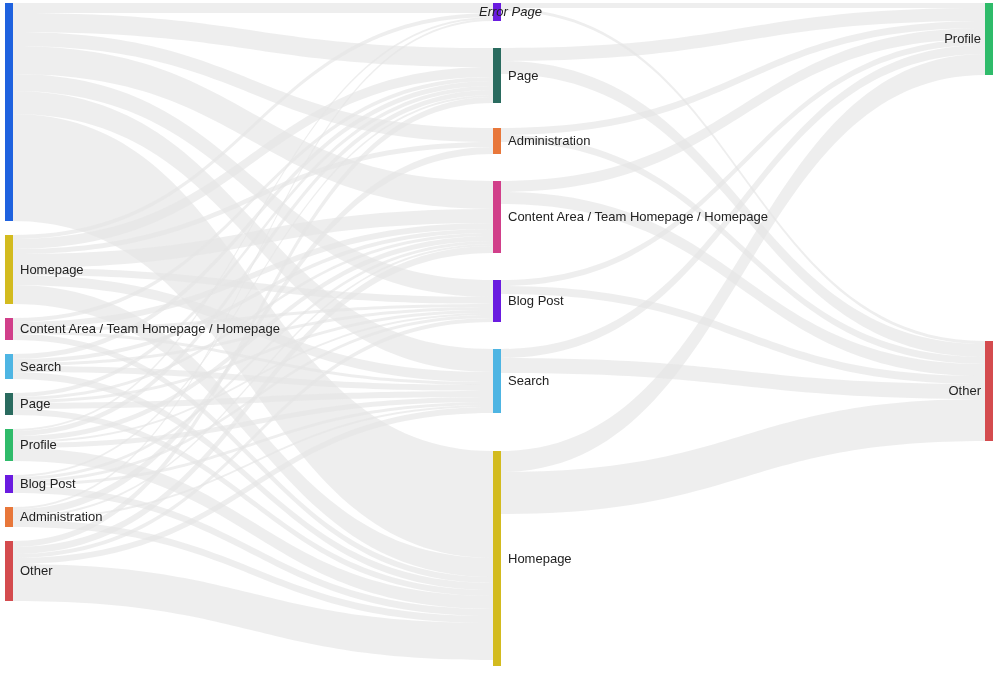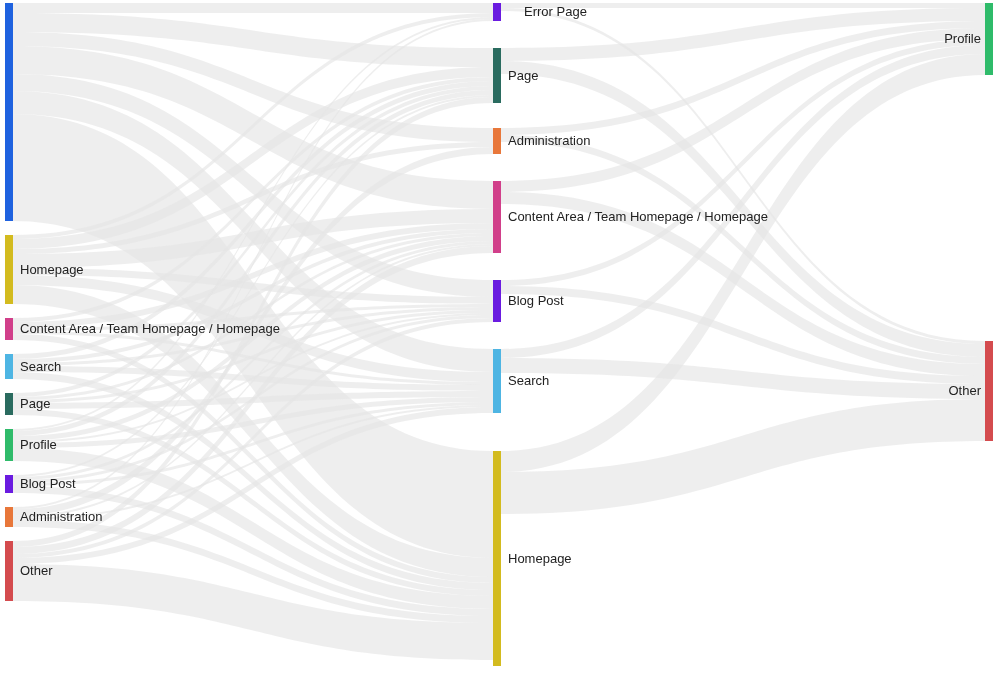--- a/index.html
+++ b/index.html
@@ -119,21 +119,21 @@
       <div class="label" style="left: 20px; top: 396px;">Page</div>
       <div class="node" style="left: 5px; top: 429px; width: 8px; height: 32px; background: rgb(47, 187, 106);"></div>
       <div class="label" style="left: 20px; top: 437px;">Profile</div>
       <div class="node" style="left: 5px; top: 475px; width: 8px; height: 18px; background: rgb(106, 27, 224);"></div>
       <div class="label" style="left: 20px; top: 476px;">Blog Post</div>
       <div class="node" style="left: 5px; top: 507px; width: 8px; height: 20px; background: rgb(232, 119, 58);"></div>
       <div class="label" style="left: 20px; top: 509px;">Administration</div>
       <div class="node" style="left: 5px; top: 541px; width: 8px; height: 60px; background: rgb(212, 75, 78);"></div>
       <div class="label" style="left: 20px; top: 563px;">Other</div>
       <div class="node" style="left: 493px; top: 3px; width: 8px; height: 18px; background: rgb(106, 27, 224);"></div>
-      <div class="label" style="left: 524px; top: 4px;">Error Page</div>
+      <div class="label" style="left: 479px; top: 4px; font-style: italic;">Error Page</div>
       <div class="node" style="left: 493px; top: 48px; width: 8px; height: 55px; background: rgb(42, 107, 95);"></div>
       <div class="label" style="left: 508px; top: 67.5px;">Page</div>
       <div class="node" style="left: 493px; top: 128px; width: 8px; height: 26px; background: rgb(232, 119, 58);"></div>
       <div class="label" style="left: 508px; top: 133px;">Administration</div>
       <div class="node" style="left: 493px; top: 181px; width: 8px; height: 72px; background: rgb(209, 63, 138);"></div>
       <div class="label" style="left: 508px; top: 209px;">Content Area / Team Homepage / Homepage</div>
       <div class="node" style="left: 493px; top: 280px; width: 8px; height: 42px; background: rgb(106, 27, 224);"></div>
       <div class="label" style="left: 508px; top: 293px;">Blog Post</div>
       <div class="node" style="left: 493px; top: 349px; width: 8px; height: 64px; background: rgb(78, 181, 227);"></div>
       <div class="label" style="left: 508px; top: 373px;">Search</div>

